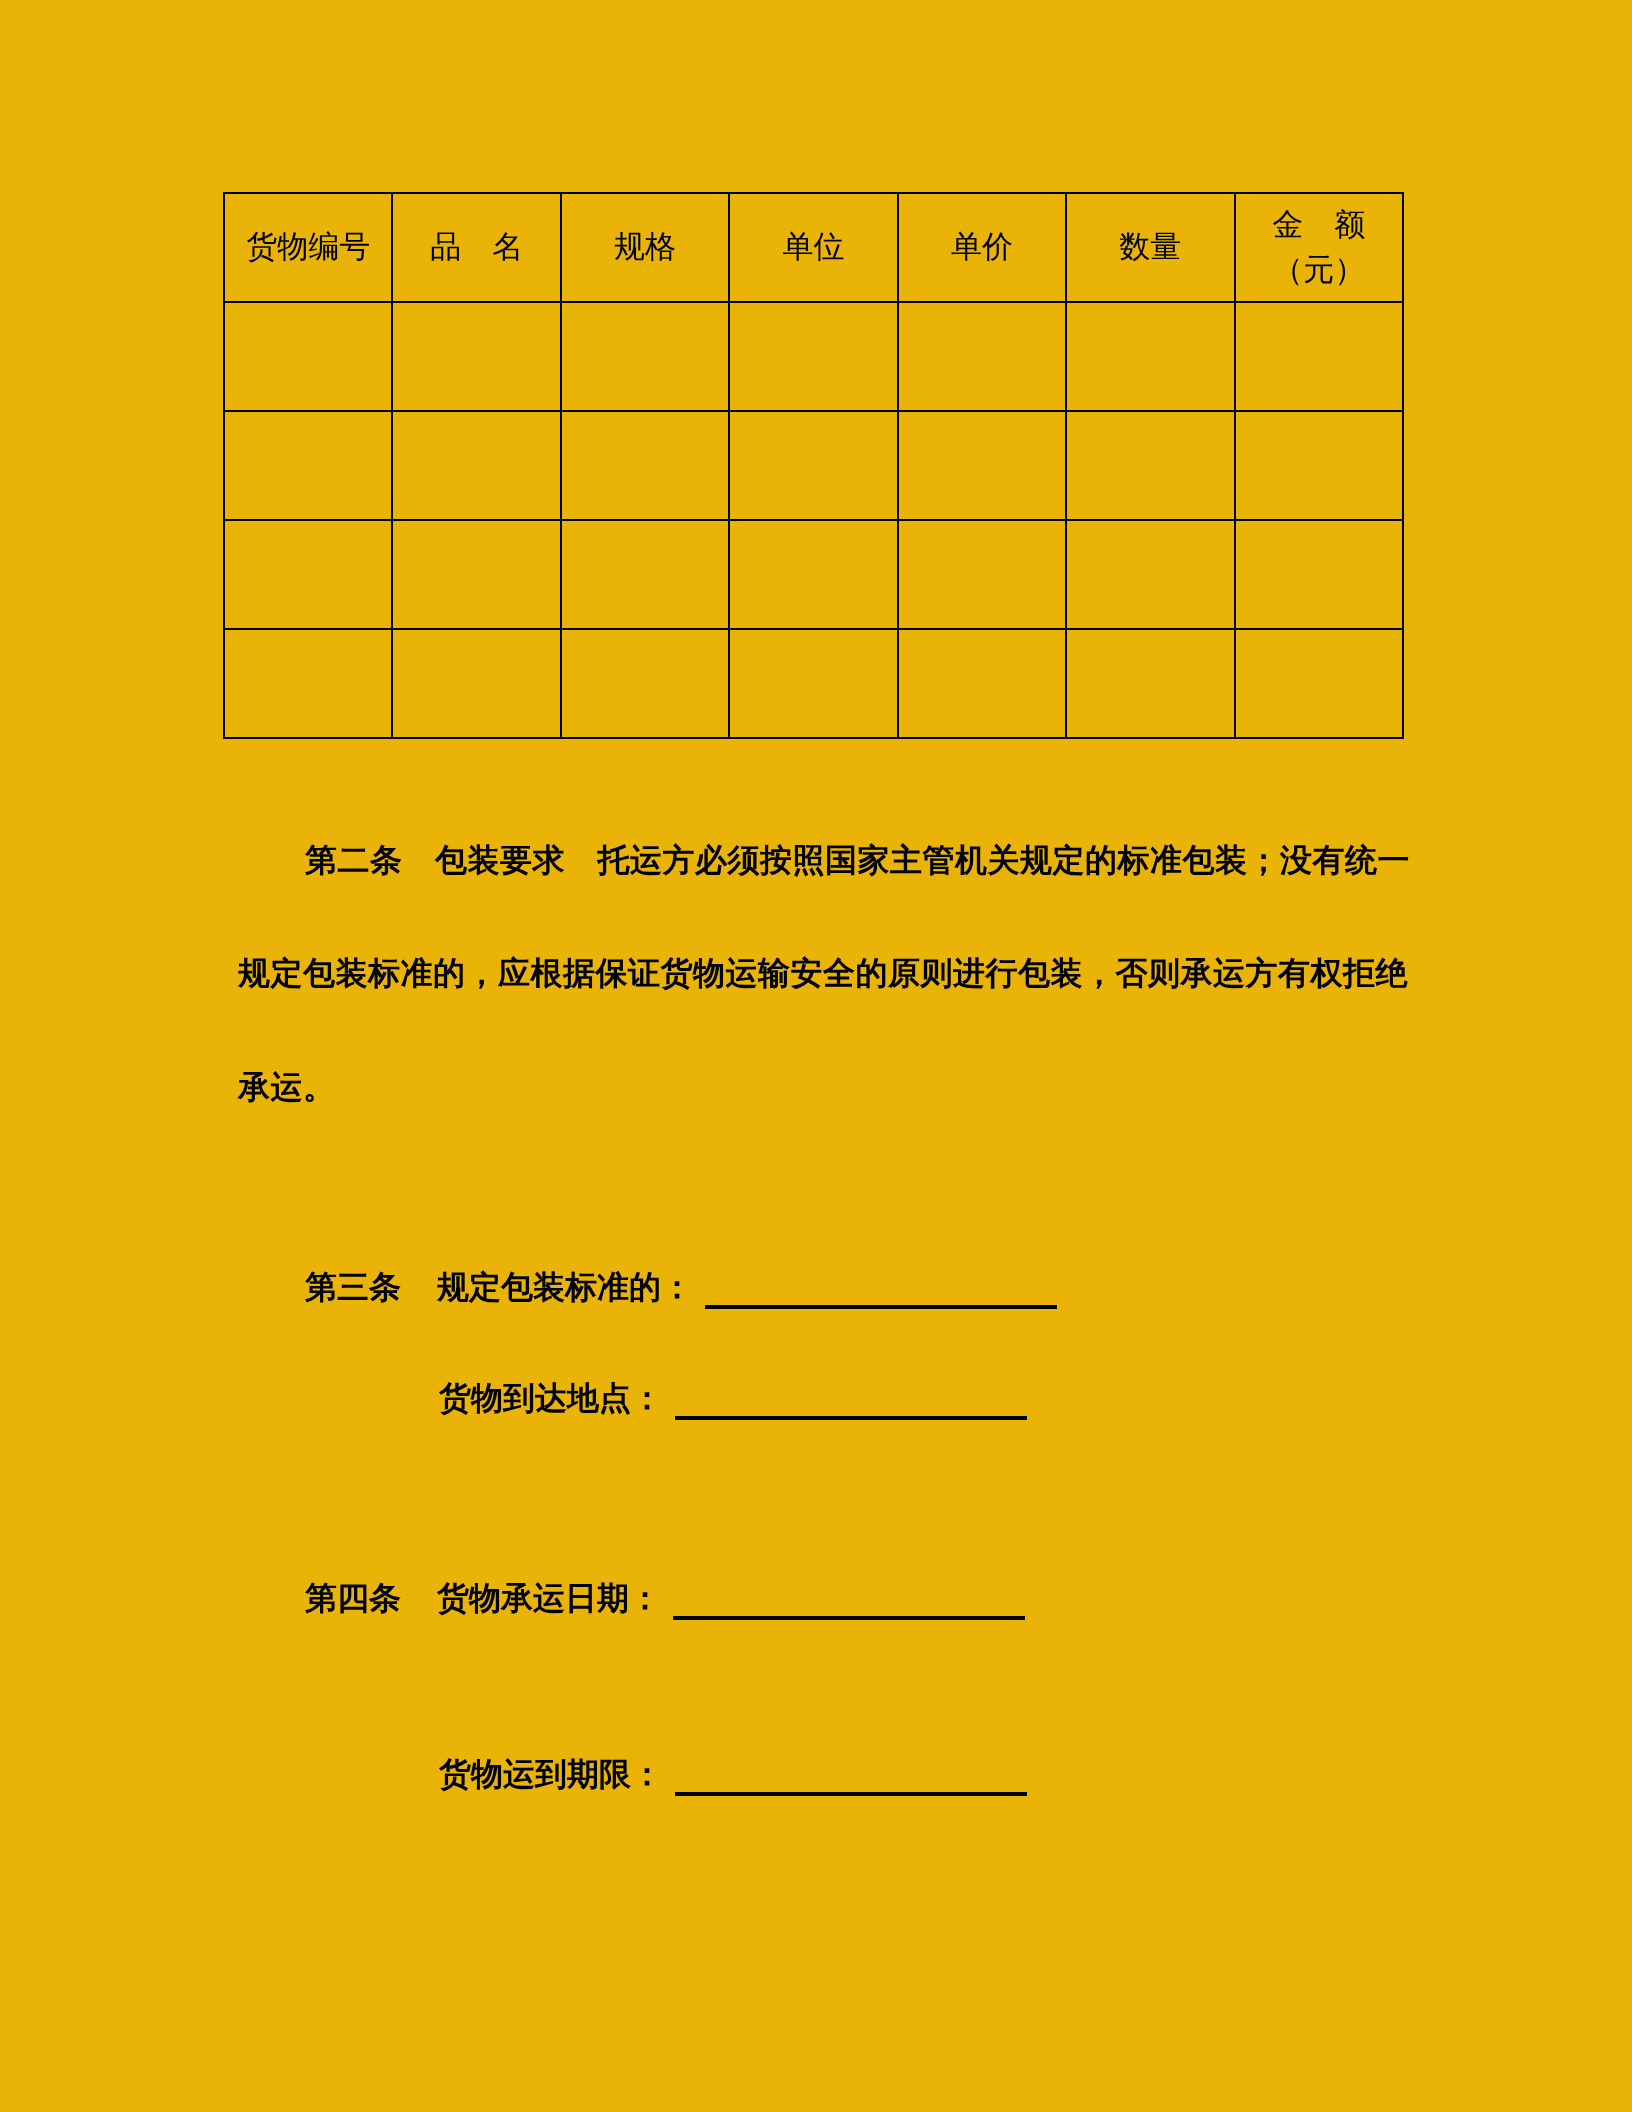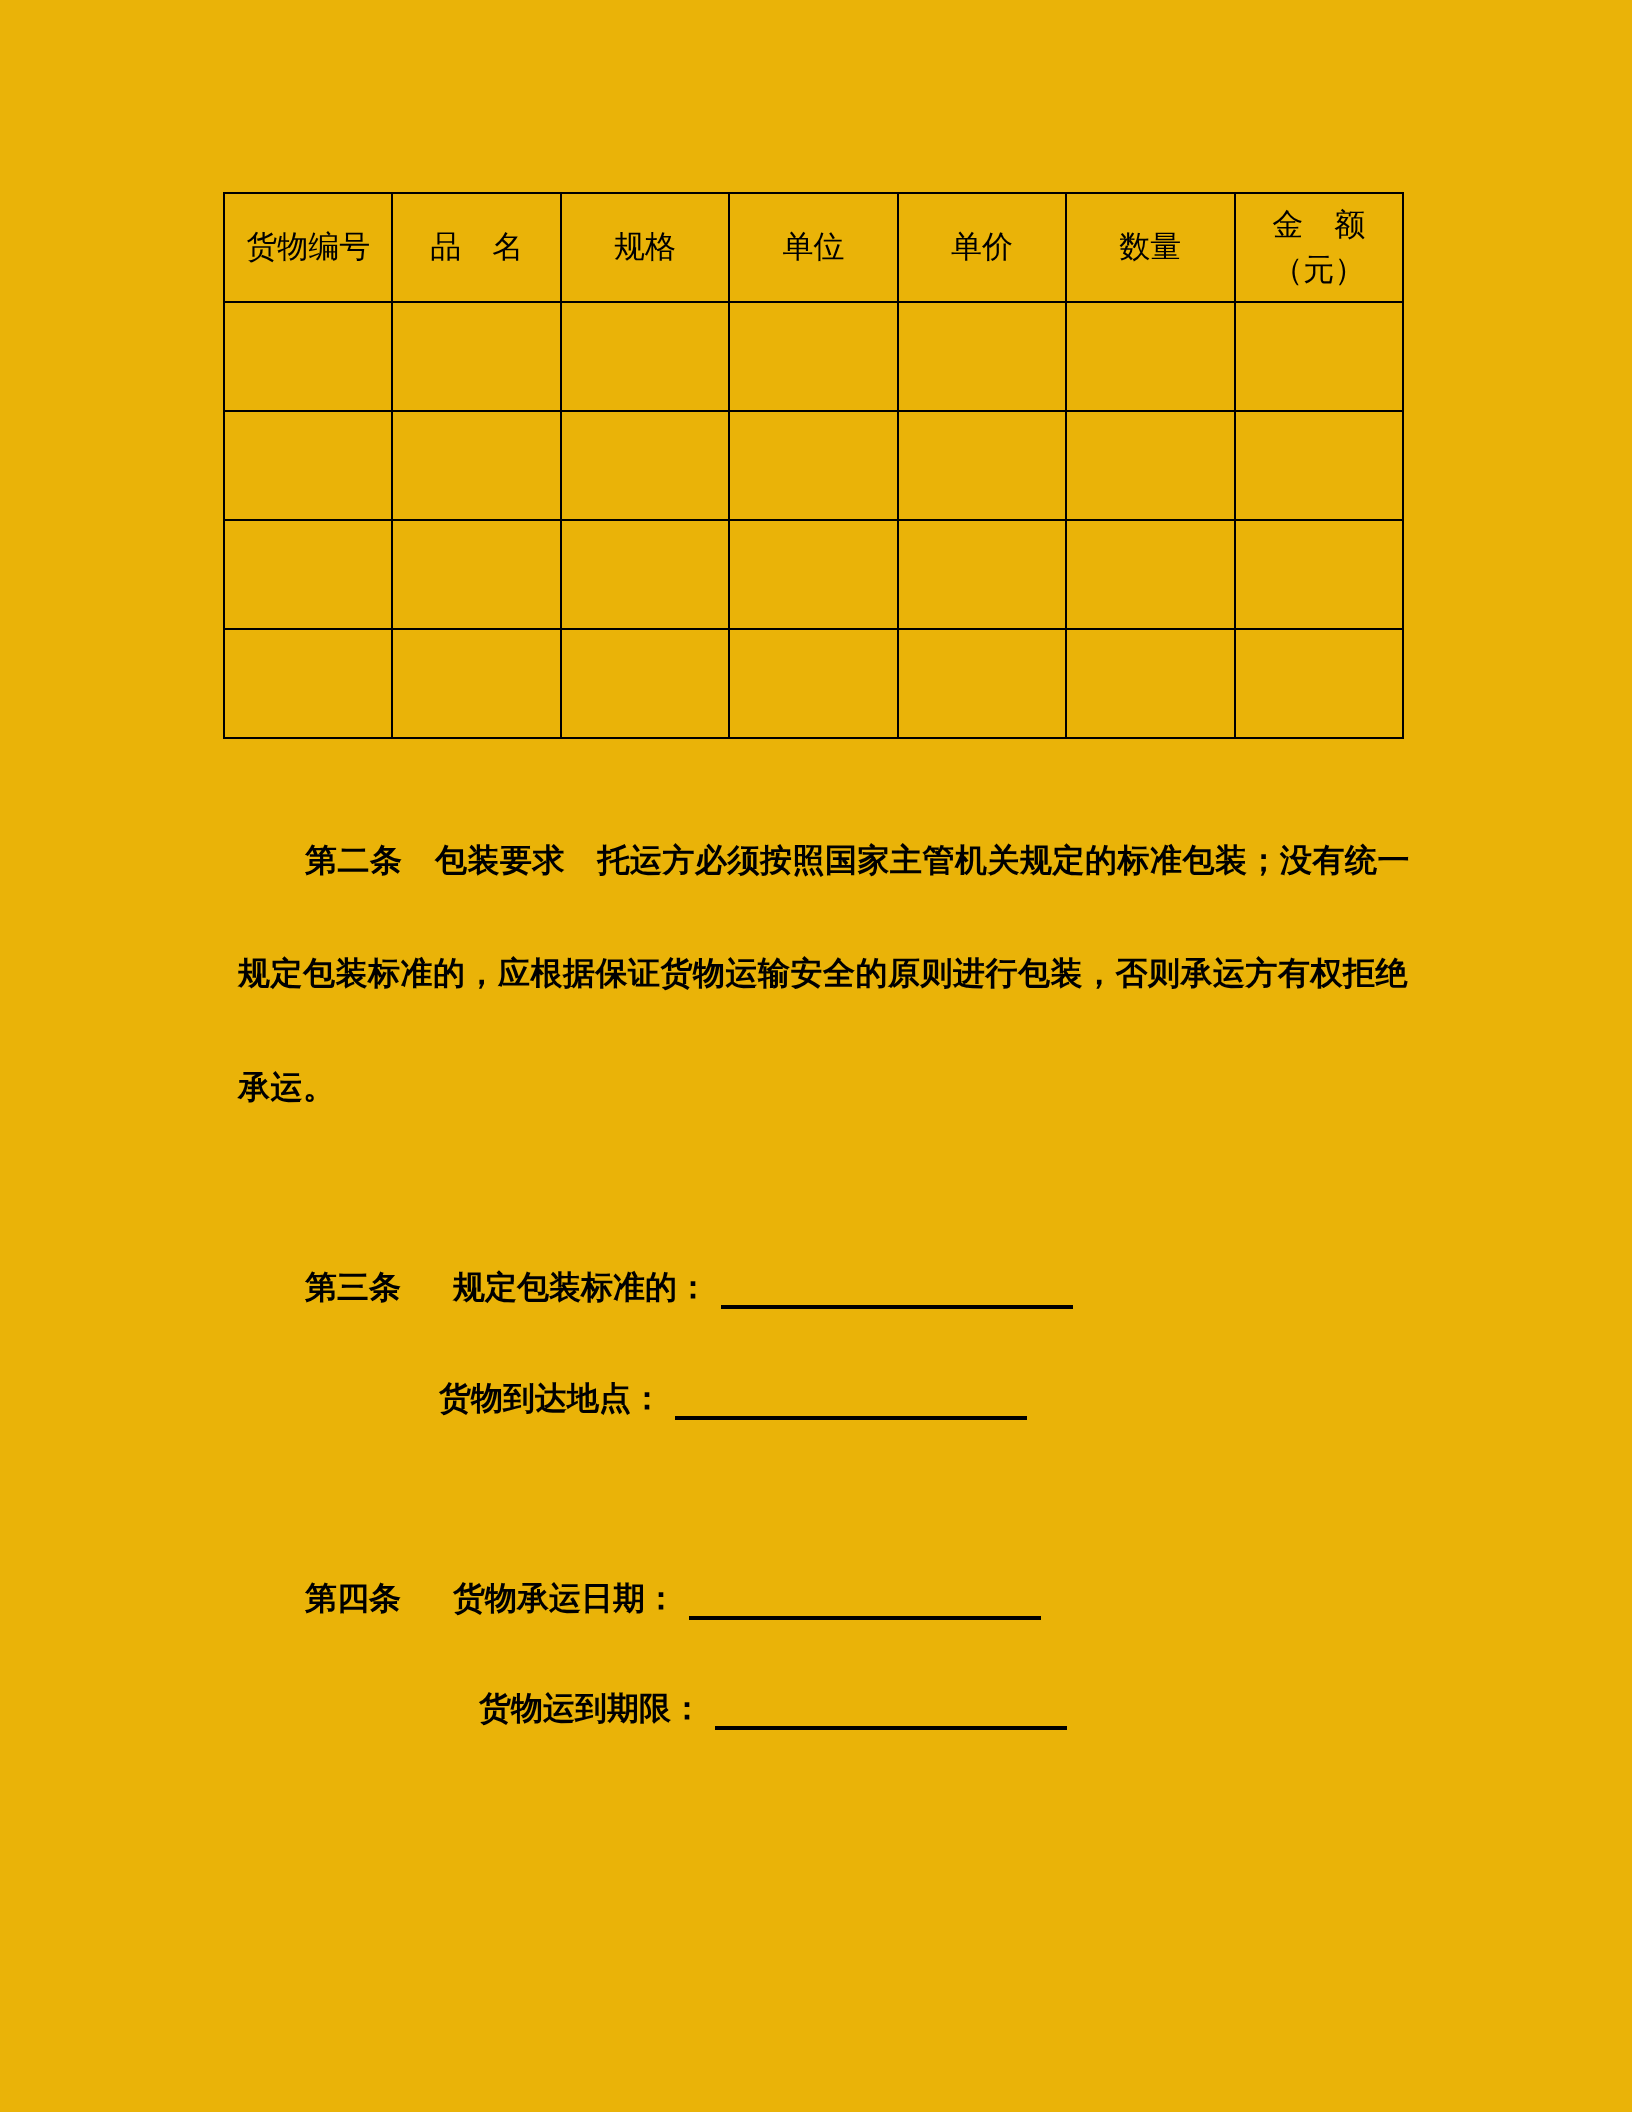--- a/index.html
+++ b/index.html
@@ -55,21 +55,21 @@
   }
   .form-line {
     position: absolute;
     font-weight: bold;
     font-size: 32px;
     line-height: 1.15;
     white-space: nowrap;
     color: #000000;
   }
   .clause-num {
-    margin-right: 52px;
+    margin-right: 36px;
   }
   .blank {
     display: inline-block;
     width: 352px;
     height: 4px;
     background: #000000;
     margin-left: 12px;
     transform: translateY(11px);
   }
 </style>
@@ -139,17 +139,17 @@
   <div class="form-line" style="left:305px; top:1269px;">
     <span class="clause-num">第三条</span><span>规定包装标准的：</span><span class="blank"></span>
   </div>
   <div class="form-line" style="left:305px; top:1580px;">
     <span class="clause-num">第四条</span><span>货物承运日期：</span><span class="blank"></span>
   </div>
 
   <div class="form-line" style="left:439px; top:1380px;">
     <span>货物到达地点：</span><span class="blank"></span>
   </div>
-  <div class="form-line" style="left:439px; top:1690px;margin-left:40px;">
+  <div class="form-line" style="left:439px; top:1756px;">
     <span>货物运到期限：</span><span class="blank"></span>
   </div>
 
 </div>
 
 </body></html>

